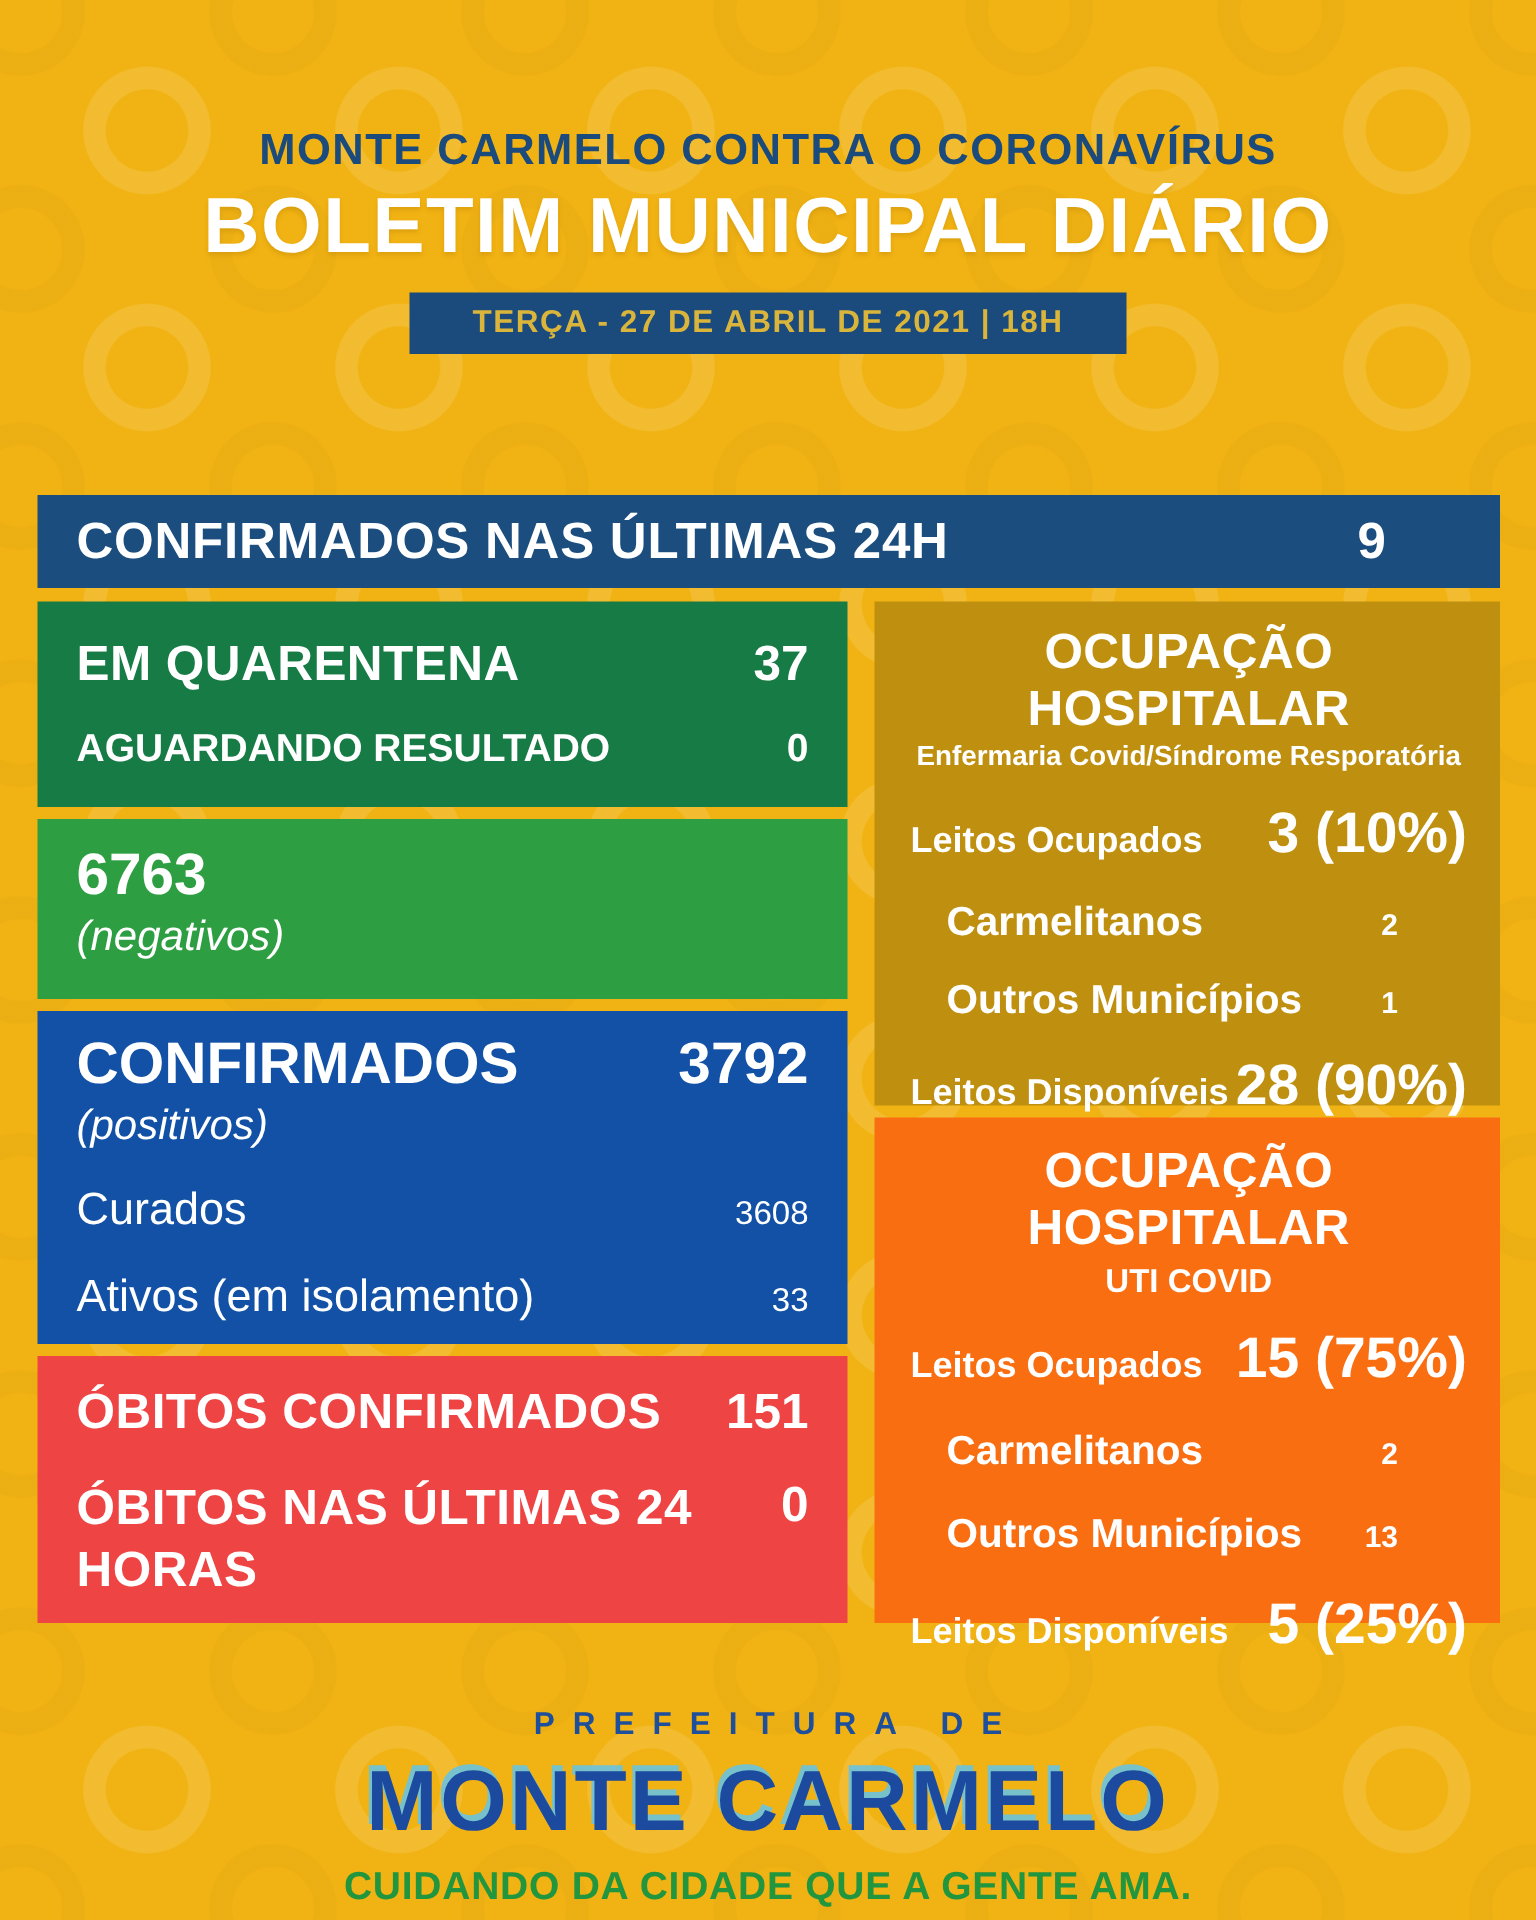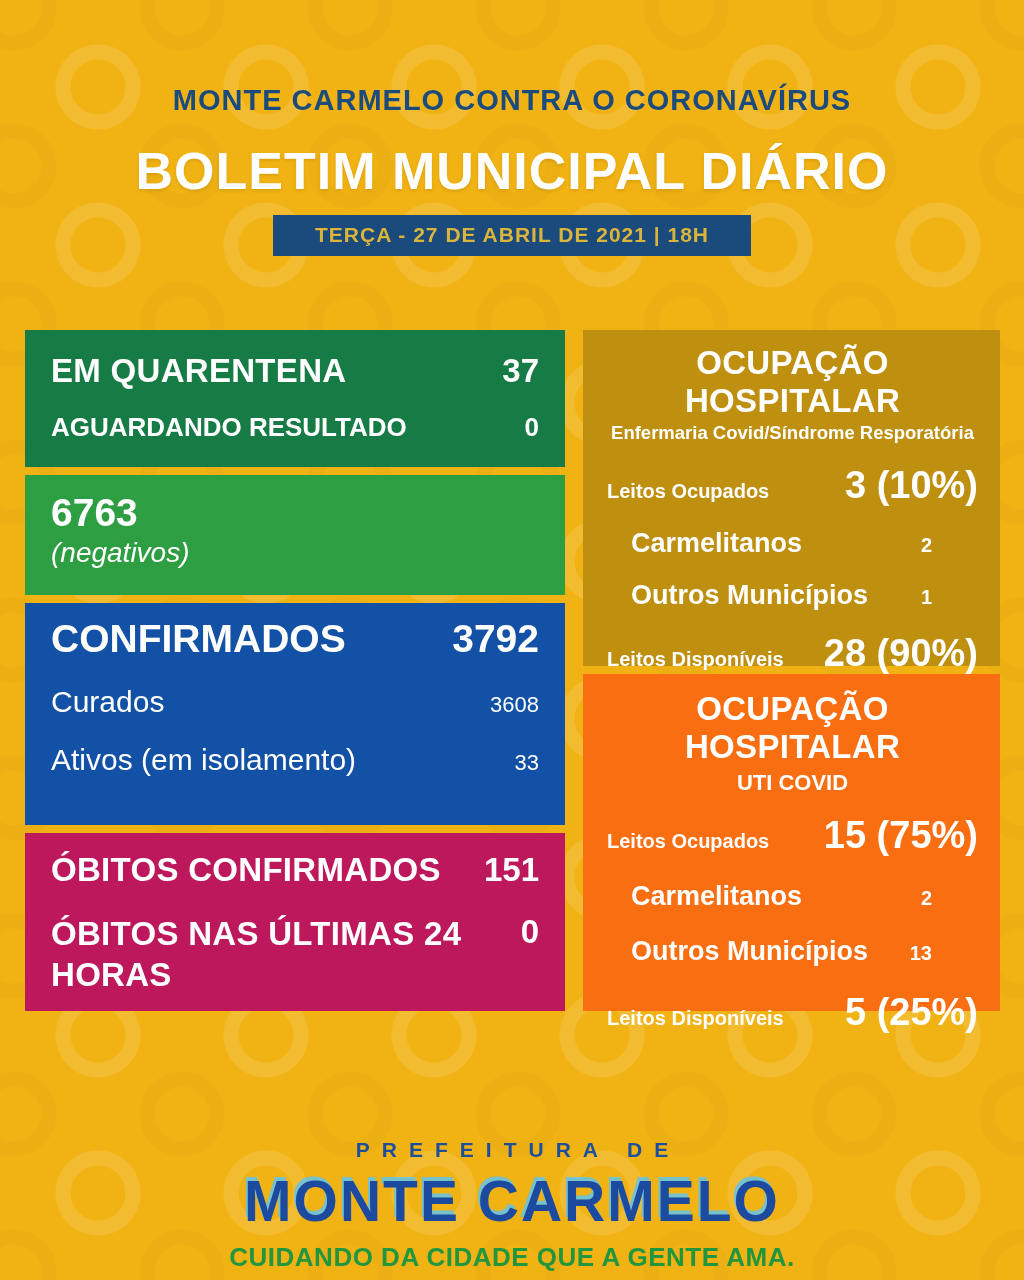--- a/index.html
+++ b/index.html
@@ -26,21 +26,21 @@
 
   
   .header { position: absolute; top: 84px; left: 0; width: 100%; text-align: center; }
   .supertitle {
     color: #1B4A7C;
     font-size: 29px;
     font-weight: bold;
     letter-spacing: 1px;
   }
   .main-title {
-    margin-top: 24px;
+    margin-top: 4px;
     color: #ffffff;
     font-size: 52px;
     font-weight: 800;
     letter-spacing: 1px;
     text-shadow: 0 2px 3px rgba(160,110,0,0.25);
   }
   .date-banner {
     display: inline-block;
     margin-top: 14px;
     background: #1B4A7C;
@@ -68,21 +68,21 @@
   .columns { display: flex; gap: 18px; }
   .col-left  { width: 540px; display: flex; flex-direction: column; gap: 8px; }
   .col-right { width: 417px; display: flex; flex-direction: column; gap: 8px; }
 
   .card { color: #fff; }
 
   
   .card-quarantine { height: 137px; background: #177B46; padding: 22px 26px 0 26px; }
   .card-discarded  { height: 120px; background: #2E9E42; padding: 16px 26px 0 26px; }
   .card-confirmed  { height: 222px; background: #1251A5; padding: 14px 26px 0 26px; }
-  .card-deaths     { height: 178px; background: #be185d; padding: 18px 26px 0 26px; }
+  .card-deaths     { height: 178px; background: #ef4444; padding: 18px 26px 0 26px; }
 
   .row { display: flex; justify-content: space-between; align-items: baseline; }
   .row.top { align-items: flex-start; }
 
   .lbl-lg { font-size: 33px; font-weight: 800; letter-spacing: 0.3px; }
   .lbl-md { font-size: 26px; font-weight: 800; }
   .val-lg { font-size: 33px; font-weight: 800; }
   .val-md { font-size: 26px; font-weight: 800; }
 
   .card-quarantine .row + .row { margin-top: 22px; }
@@ -102,21 +102,21 @@
   .card-ward { height: 336px; background: #BF8F0F; padding: 14px 22px 0 24px; }
   .card-icu  { height: 337px; background: #FA6E12; padding: 16px 22px 0 24px; }
 
   .h-title { text-align: center; font-size: 33px; font-weight: 800; letter-spacing: 0.3px; }
   .h-sub   { text-align: center; font-size: 18.5px; font-weight: bold; margin-top: 2px; }
   .h-sub.icu { font-size: 22px; font-weight: 800; margin-top: 4px; }
 
   .h-rows { margin-top: 20px; }
   .h-row { display: flex; justify-content: space-between; align-items: baseline; }
   .h-row + .h-row { margin-top: 21px; }
-  .h-row .hl  { font-size: 20px; font-weight: 800; }
+  .h-row .hl  { font-size: 24px; font-weight: 800; }
   .h-row .hl.indent { padding-left: 24px; font-size: 27px; }
   .h-row .hv  { font-size: 38px; font-weight: 800; }
   .h-row .hv.small { font-size: 20px; margin-right: 46px; }
   .card-icu .h-rows { margin-top: 18px; }
   .card-icu .h-row + .h-row { margin-top: 24px; }
 
   
   .footer { position: absolute; top: 1138px; left: 0; width: 100%; text-align: center; }
   .pretitle {
     color: #1D4F9C;
@@ -150,20 +150,24 @@
   <div class="header">
     <div class="supertitle">MONTE CARMELO CONTRA O CORONAVÍRUS</div>
     <div class="main-title">BOLETIM MUNICIPAL DIÁRIO</div>
     <div>
       <div class="date-banner">TERÇA - 27 DE ABRIL DE 2021 | 18H</div>
     </div>
   </div>
 
   <div class="main">
 
+    <div class="summary-bar">
+      <span class="lbl">CONFIRMADOS NAS ÚLTIMAS 24H</span>
+      <span class="val">9</span>
+    </div>
 
     <div class="columns">
 
       <div class="col-left">
 
         <div class="card card-quarantine">
           <div class="row">
             <span class="lbl-lg">EM QUARENTENA</span>
             <span class="val-lg">37</span>
           </div>
@@ -178,20 +182,21 @@
             <span class="big-value">6763</span>
           </div>
           <div class="sub-italic">(negativos)</div>
         </div>
 
         <div class="card card-confirmed">
           <div class="row">
             <span class="big-label">CONFIRMADOS</span>
             <span class="big-value">3792</span>
           </div>
+          <div class="sub-italic">(positivos)</div>
           <div class="stat-row">
             <span class="slbl">Curados</span>
             <span class="sval">3608</span>
           </div>
           <div class="stat-row">
             <span class="slbl">Ativos (em isolamento)</span>
             <span class="sval">33</span>
           </div>
         </div>
 

